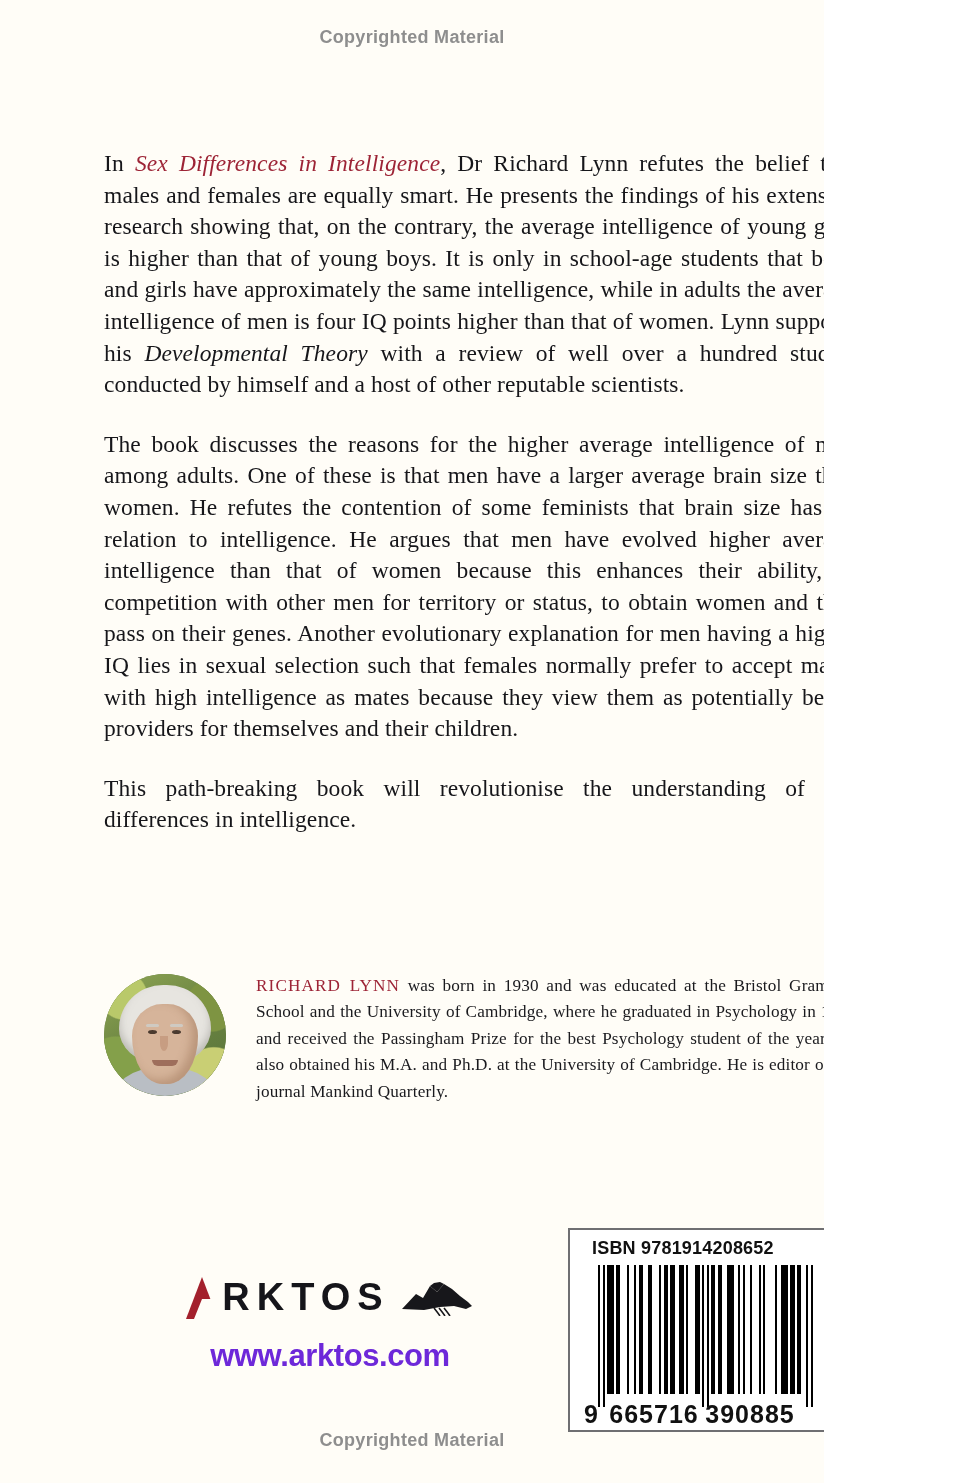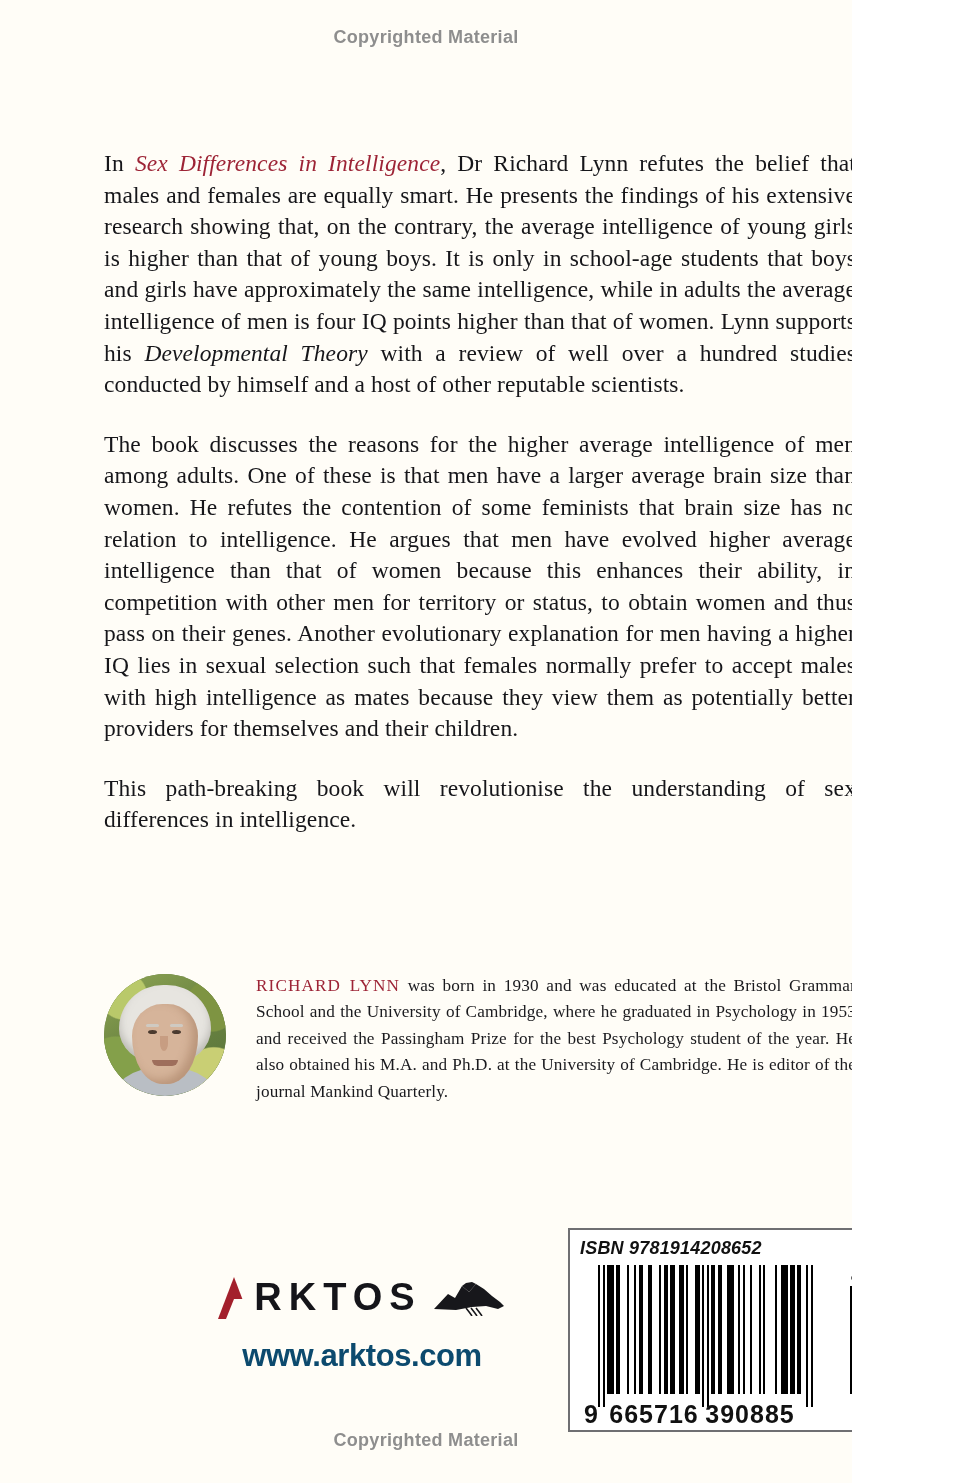--- a/index.html
+++ b/index.html
@@ -10,21 +10,20 @@
   }
   body {
     font-family: "Liberation Serif", "DejaVu Serif", serif;
   }
   .page {
     position: relative;
     width: 824px;
     height: 1483px;
     background: #fffdf7;
     overflow: hidden;
-    padding-left: 28px;
   }
 
   
   .watermark {
     position: absolute;
     left: 0;
     width: 100%;
     text-align: center;
     font-family: "Liberation Sans", "DejaVu Sans", sans-serif;
     font-size: 18px;
@@ -180,21 +179,21 @@
   }
   .bio-text .name {
     color: #9d2436;
     letter-spacing: 1.1px;
   }
   .bio-text .journal { }
 
   
   .publisher {
     position: absolute;
-    left: 212px;
+    left: 180px;
     top: 1270px;
     width: 300px;
     text-align: center;
   }
   .logo-row {
     display: flex;
     align-items: center;
     justify-content: center;
     height: 56px;
   }
@@ -229,47 +228,46 @@
     padding-bottom: 2px;
   }
   .logo-mountain {
     margin-left: 10px;
     display: block;
   }
   .publisher-url {
     font-family: "Liberation Sans", "DejaVu Sans", sans-serif;
     font-size: 31px;
     font-weight: 700;
-    color: #0c4a6e;
+    color: #6d28d9;
     letter-spacing: -0.4px;
     margin-top: 12px;
   }
 
   
   .barcode-box {
     position: absolute;
     left: 568px;
     top: 1228px;
     width: 348px;
     height: 204px;
     background: #ffffff;
     border: 2px solid #6f6f72;
     box-sizing: border-box;
     z-index: 4;
   }
   .isbn-text {
     position: absolute;
-    left: 10px;
+    left: 22px;
     top: 8px;
     font-family: "Liberation Sans", "DejaVu Sans", sans-serif;
     font-size: 18px;
     font-weight: 600;
     color: #111;
     letter-spacing: 0.2px;
-    font-style: italic;
   }
   .ean-main {
     position: absolute;
     left: 28px;
     top: 35px;
     width: 215px;
     height: 142px;
   }
   .ean-addon {
     position: absolute;

